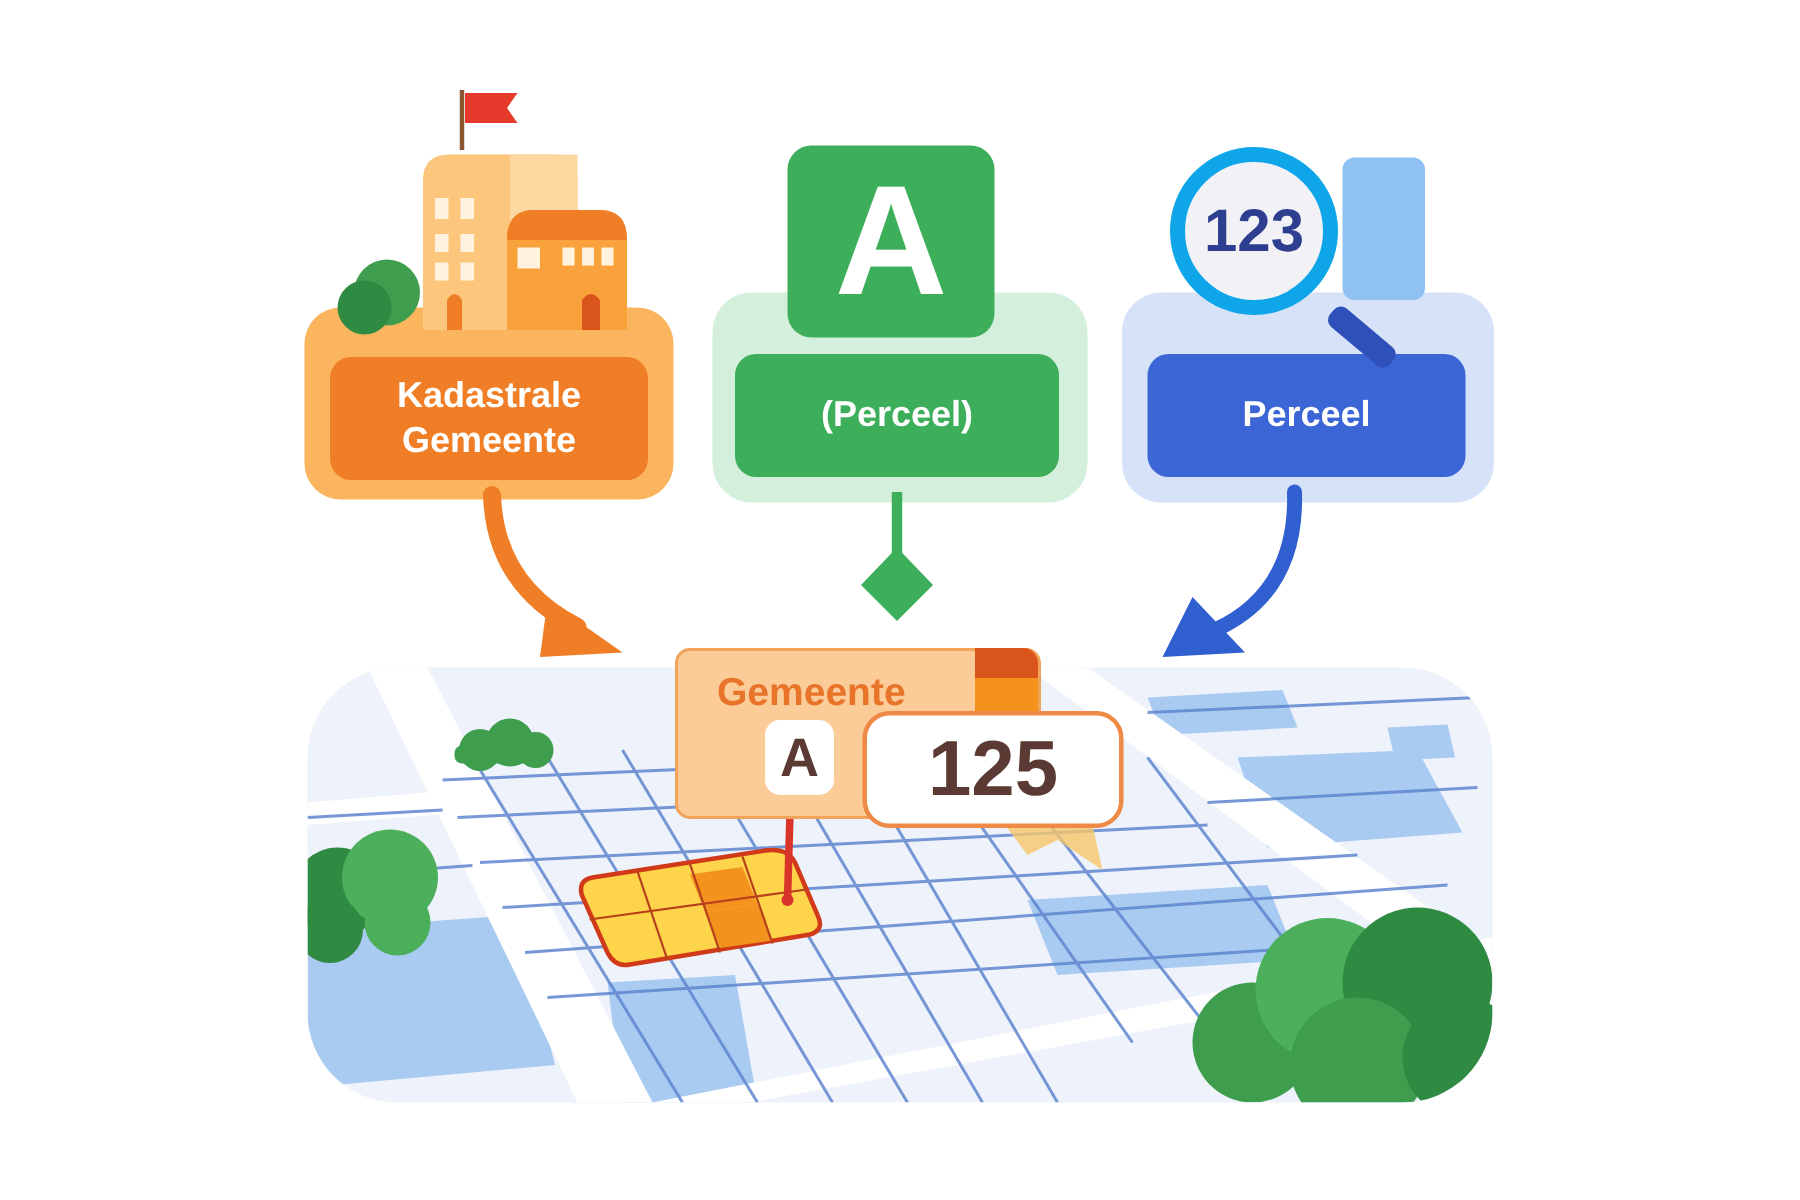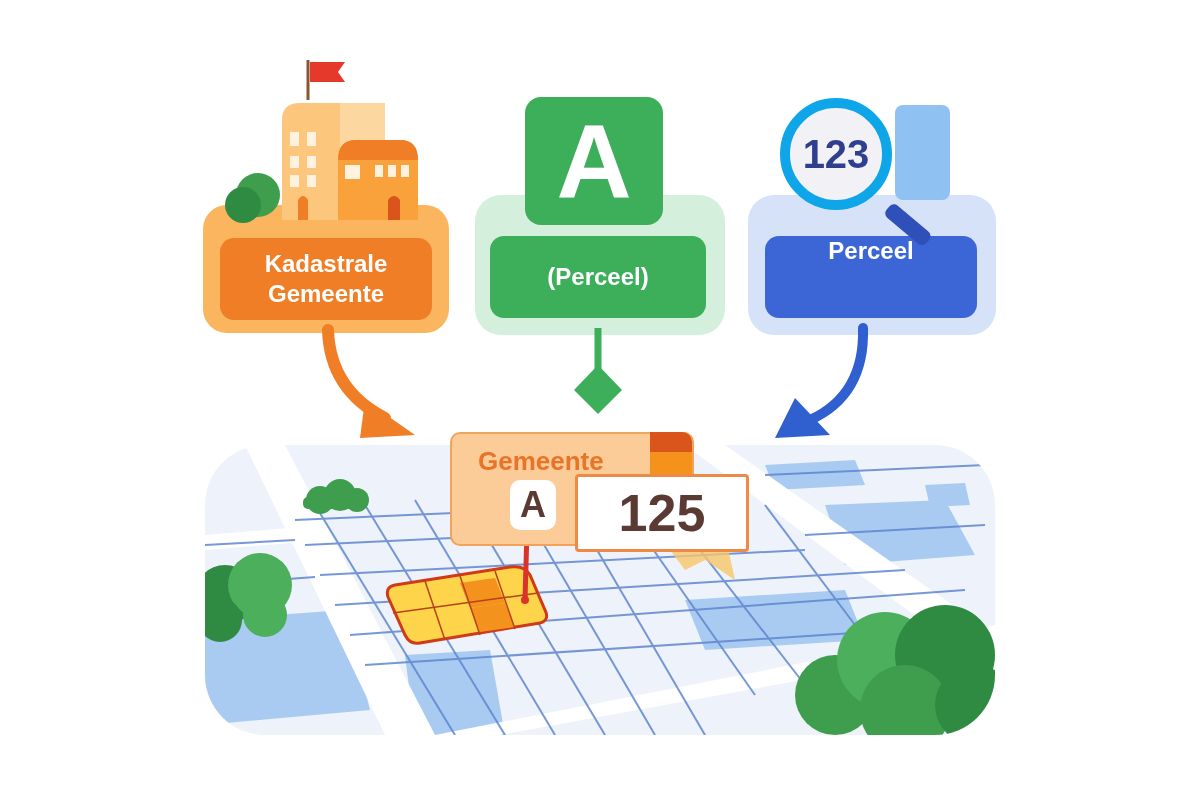--- a/index.html
+++ b/index.html
@@ -87,21 +87,21 @@
   </svg>
 </div>
 
 <div class="abs" style="left:450px;top:432px;width:240px;height:110px;background:#FBCB98;border:2px solid #F2A35A;border-radius:10px;">
   <div class="abs" style="right:0;top:-2px;width:42px;height:60px;background:#F5921E;border-radius:0 10px 0 0;">
     <div style="height:20px;background:#D9551C;border-radius:0 10px 0 0;"></div>
   </div>
   <div class="abs" style="left:26px;top:12px;color:#E8742A;font-weight:bold;font-size:26px;">Gemeente</div>
   <div class="abs" style="left:58px;top:46px;width:46px;height:50px;background:#fff;border-radius:10px;color:#5A3A32;font-weight:bold;font-size:36px;text-align:center;line-height:50px;">A</div>
 </div>
-<div class="abs" style="left:575px;top:474px;width:168px;height:72px;background:#fff;border:3px solid #EE8A45;border-radius:4px;color:#5A3A32;font-weight:bold;font-size:52px;text-align:center;line-height:72px;">125</div>
+<div class="abs" style="left:575px;top:474px;width:168px;height:72px;background:#fff;border:3px solid #EE8A45;border-radius:18px;color:#5A3A32;font-weight:bold;font-size:52px;text-align:center;line-height:72px;">125</div>
 
 <div class="abs" style="left:203px;top:205px;width:246px;height:128px;background:#FBB55E;border-radius:24px;"></div>
 <svg width="1200" height="800" style="pointer-events:none;">
   <g>
     <line x1="308" y1="60" x2="308" y2="100" stroke="#8A5530" stroke-width="3"></line>
     <path d="M310,62 L345,62 L338,72 L345,82 L310,82 Z" fill="#E5392C"></path>
     <circle cx="258" cy="195" r="22" fill="#3E9E4E"></circle>
       <circle cx="243" cy="205" r="18" fill="#2F8A42"></circle>
     <path d="M282,220 L282,120 Q282,103 300,103 L368,103 Q385,103 385,120 L385,220 Z" fill="#FCC67D"></path>
     <rect x="340" y="103" width="45" height="117" fill="#FDD7A0"></rect>
@@ -129,21 +129,21 @@
 </div>
 
 <div class="abs" style="left:475px;top:195px;width:250px;height:140px;background:#D4F0DC;border-radius:26px;"></div>
 <div class="abs" style="left:525px;top:97px;width:138px;height:128px;background:#3DAE5A;border-radius:16px;color:#fff;font-weight:bold;font-size:104px;text-align:center;line-height:128px;">A</div>
 <div class="abs" style="left:490px;top:236px;width:216px;height:82px;background:#3DAE5A;border-radius:14px;display:flex;flex-direction:column;justify-content:center;">
   <div class="label">(Perceel)</div>
 </div>
 
 <div class="abs" style="left:748px;top:195px;width:248px;height:140px;background:#D6E2F8;border-radius:26px;"></div>
 <div class="abs" style="left:895px;top:105px;width:55px;height:95px;background:#8FC1F2;border-radius:8px;"></div>
-<div class="abs" style="left:765px;top:236px;width:212px;height:82px;background:#3C66D6;border-radius:14px;display:flex;justify-content:center;">
+<div class="abs" style="left:765px;top:236px;width:212px;height:82px;background:#3C66D6;border-radius:14px;display:flex;flex-direction:column;justify-content:center;">
   <div class="label">Perceel</div>
 </div>
 <div class="abs" style="left:780px;top:98px;width:112px;height:112px;border:10px solid #0ea5e9;border-radius:50%;background:#F2F2F6;box-sizing:border-box;">
   <div style="text-align:center;line-height:92px;font-size:40px;font-weight:bold;color:#2E3F8F;">123</div>
 </div>
 <div class="abs" style="left:888px;top:200px;width:52px;height:16px;background:#2E50B8;border-radius:6px;transform:rotate(40deg);transform-origin:0 50%;"></div>
 
 <svg width="1200" height="800" style="pointer-events:none;">
   <g>
     <path d="M328,330 Q330,390 385,418" stroke="#F07E26" stroke-width="12" fill="none" stroke-linecap="round"></path>

